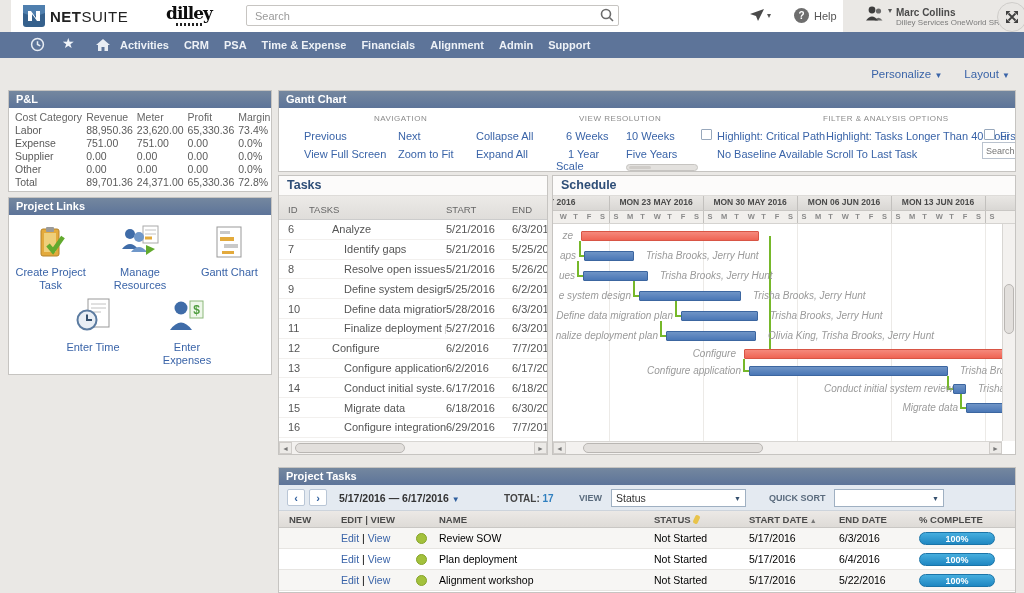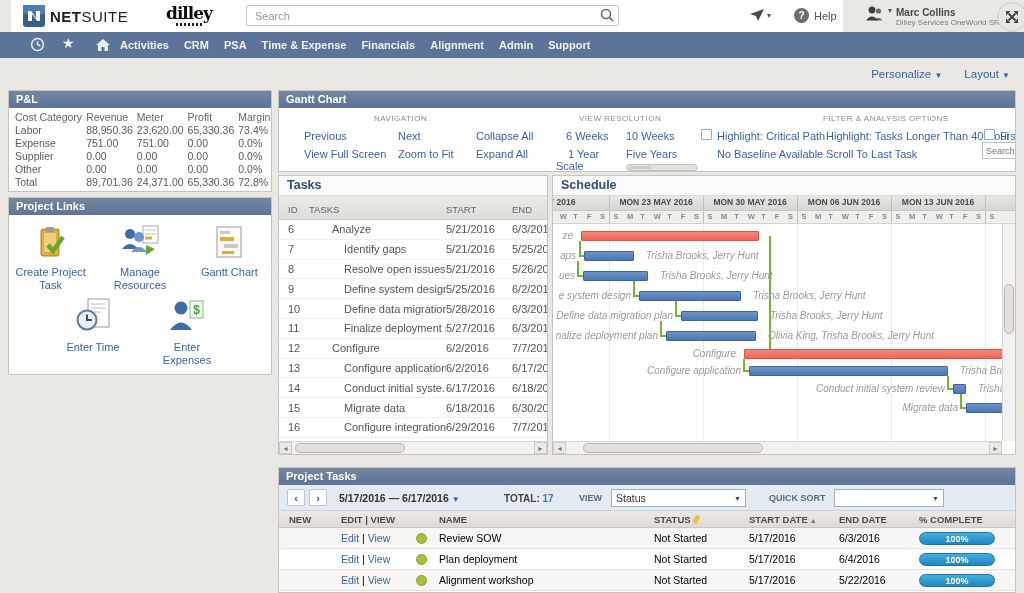--- a/index.html
+++ b/index.html
@@ -558,21 +558,21 @@
         <div class="gbar blue" style="left: 128px; top: 87px; width: 77px;"></div>
         <span class="gnames" style="left: 217px; top: 86px;">Trisha Brooks, Jerry Hunt</span>
         <span class="glabel" style="left: 0px; width: 105px; top: 106px;">nalize deployment plan</span>
         <div class="gbar blue" style="left: 113px; top: 107px; width: 90px;"></div>
         <span class="gnames" style="left: 215px; top: 106px;">Olivia King, Trisha Brooks, Jerry Hunt</span>
         <span class="glabel" style="left: 0px; width: 183px; top: 124px;">Configure</span>
         <div class="gbar red" style="left: 191px; top: 125px; width: 262px;"></div>
         <span class="glabel" style="left: 0px; width: 188px; top: 141px;">Configure application</span>
         <div class="gbar blue" style="left: 196px; top: 142px; width: 199px;"></div>
         <span class="gnames" style="left: 407px; top: 141px;">Trisha Bro</span>
-        <span class="glabel" style="left: 0px; width: 392px; top: 159px;">Conduct initial system review</span>
+        <span class="glabel" style="left: 8px; width: 392px; top: 159px;">Conduct initial system review</span>
         <div class="gbar blue" style="left: 400px; top: 160px; width: 13px;"></div>
         <span class="gnames" style="left: 425px; top: 159px;">Trisha</span>
         <span class="glabel" style="left: 0px; width: 405px; top: 178px;">Migrate data</span>
         <div class="gbar blue" style="left: 413px; top: 179px; width: 38px;"></div>
       </div>
     <div class="vscroll" style="top:48px; bottom:13px;">
       <span class="vs-thumb" style="top:60px; height:50px;"></span>
     </div>
     <div class="hscroll" style="right:13px;">
       <span class="hs-btn" style="left:0;">◄</span>

